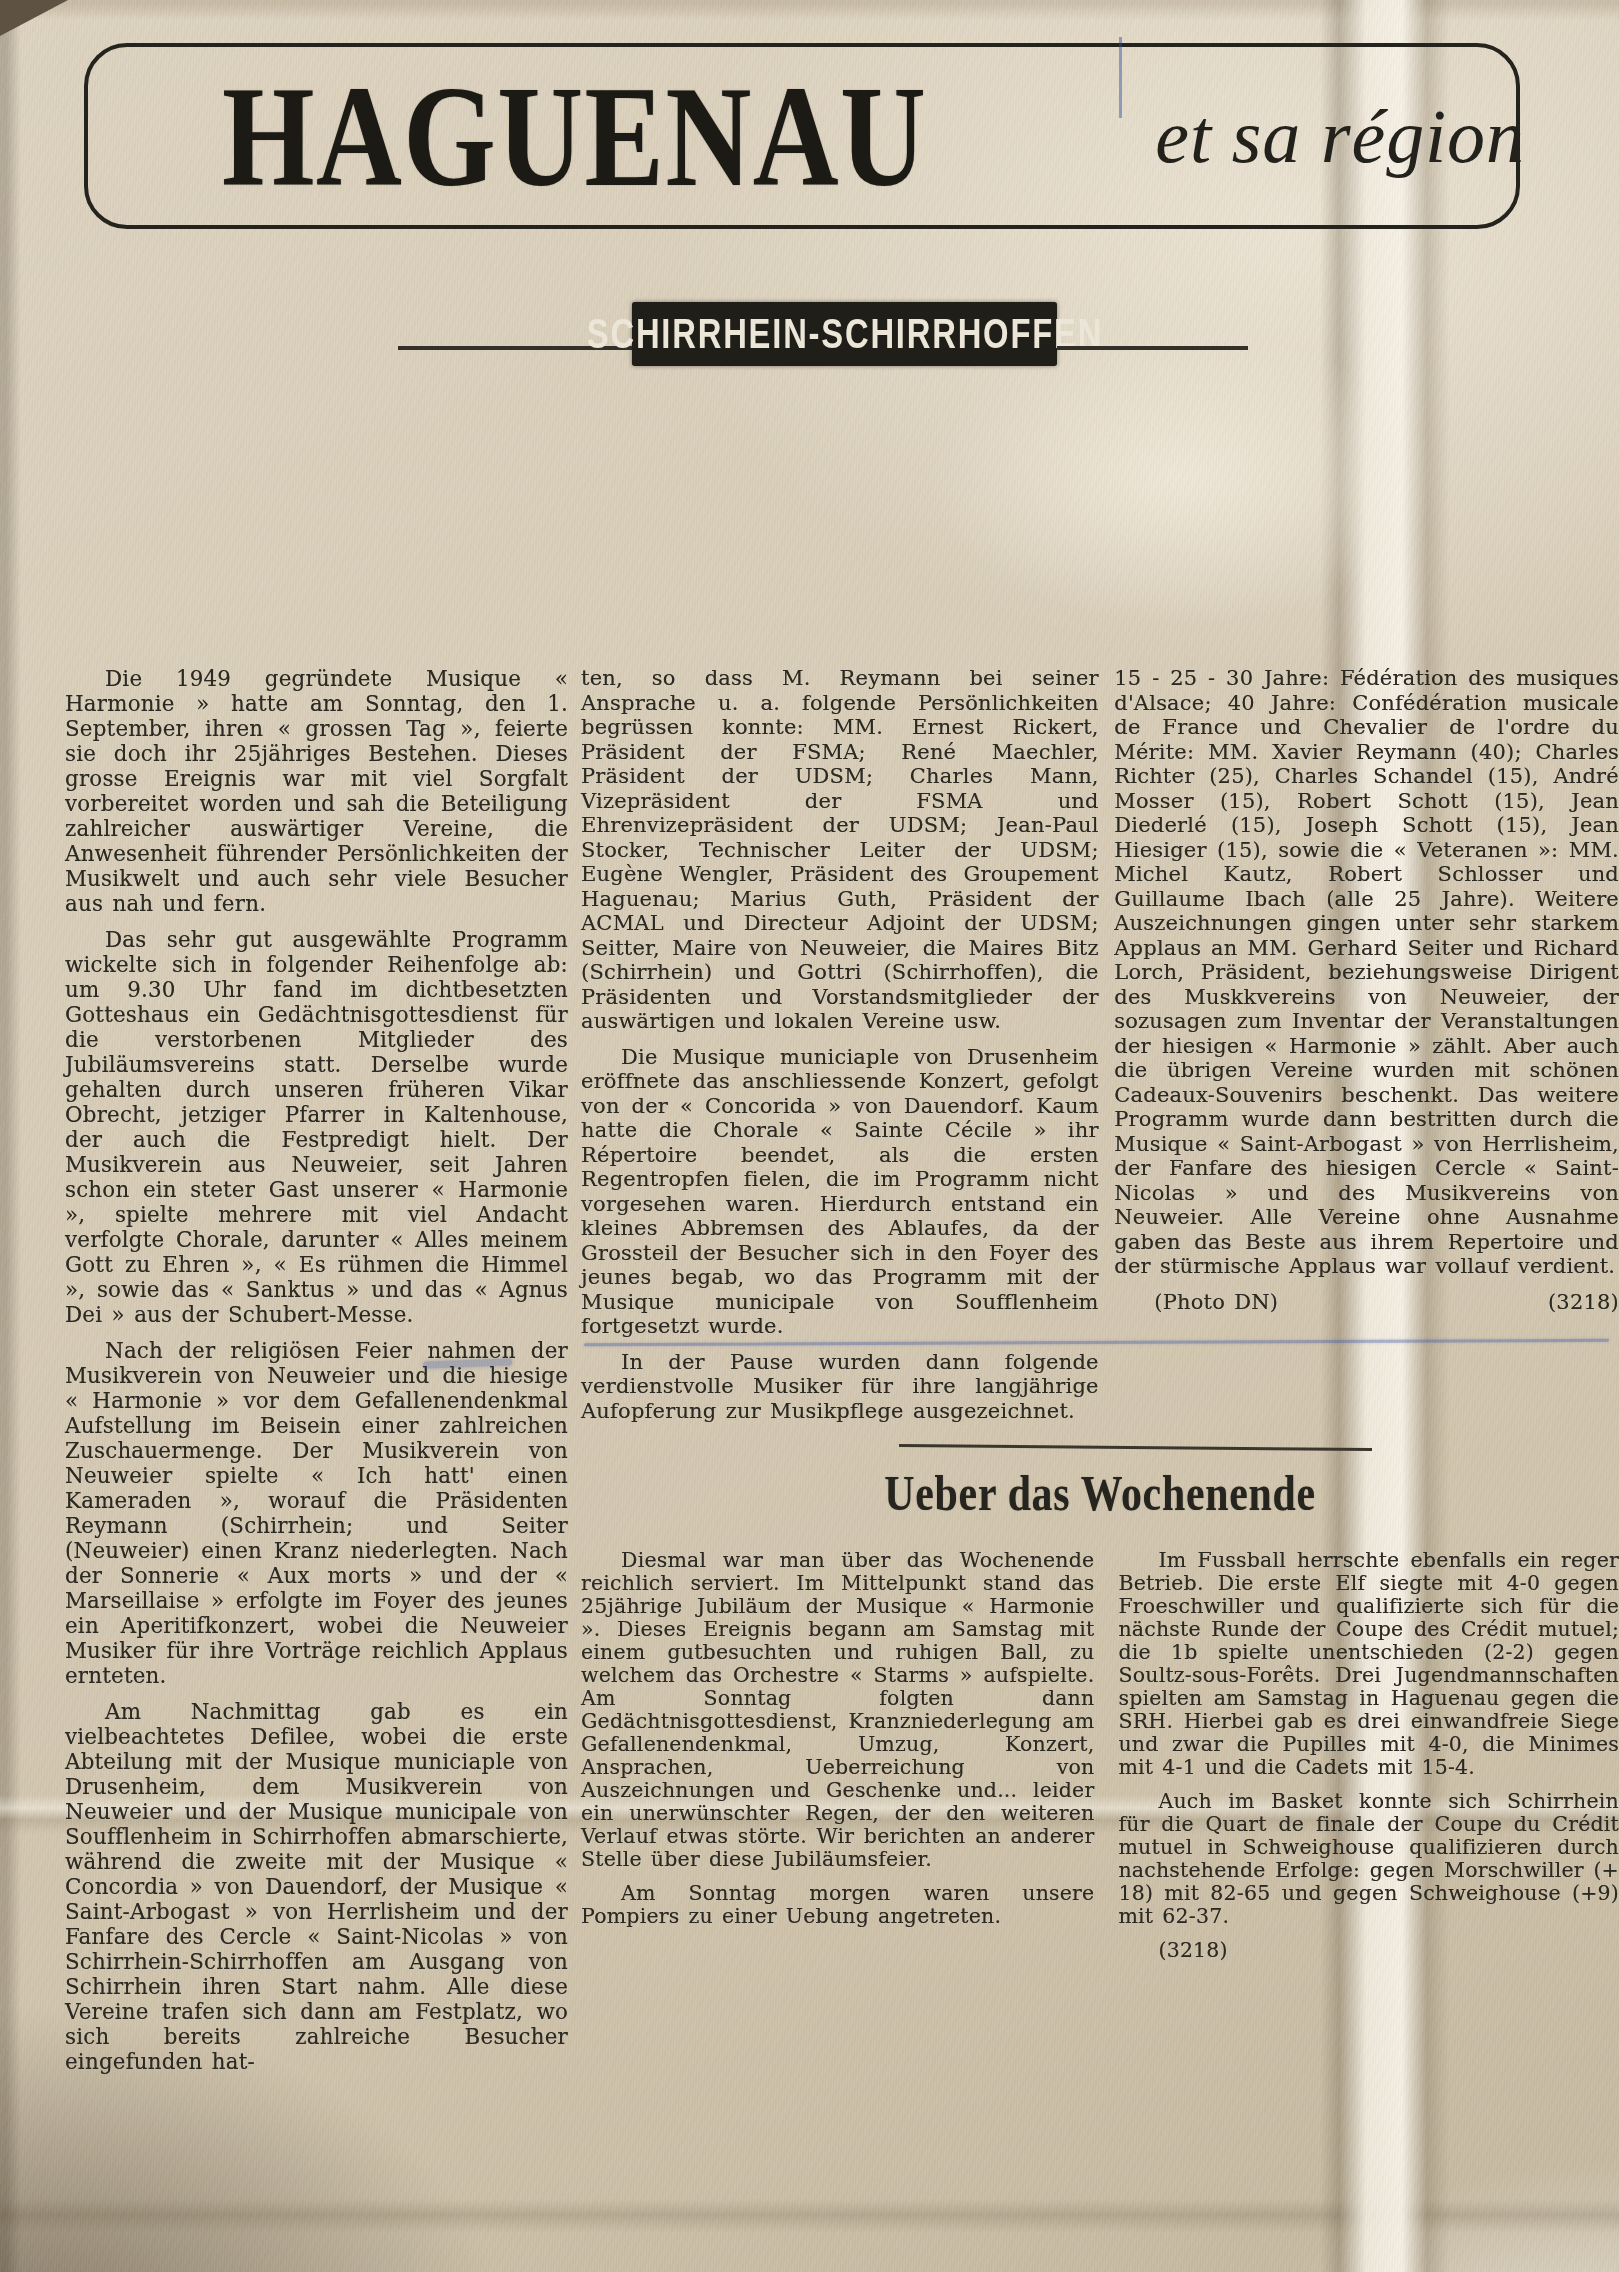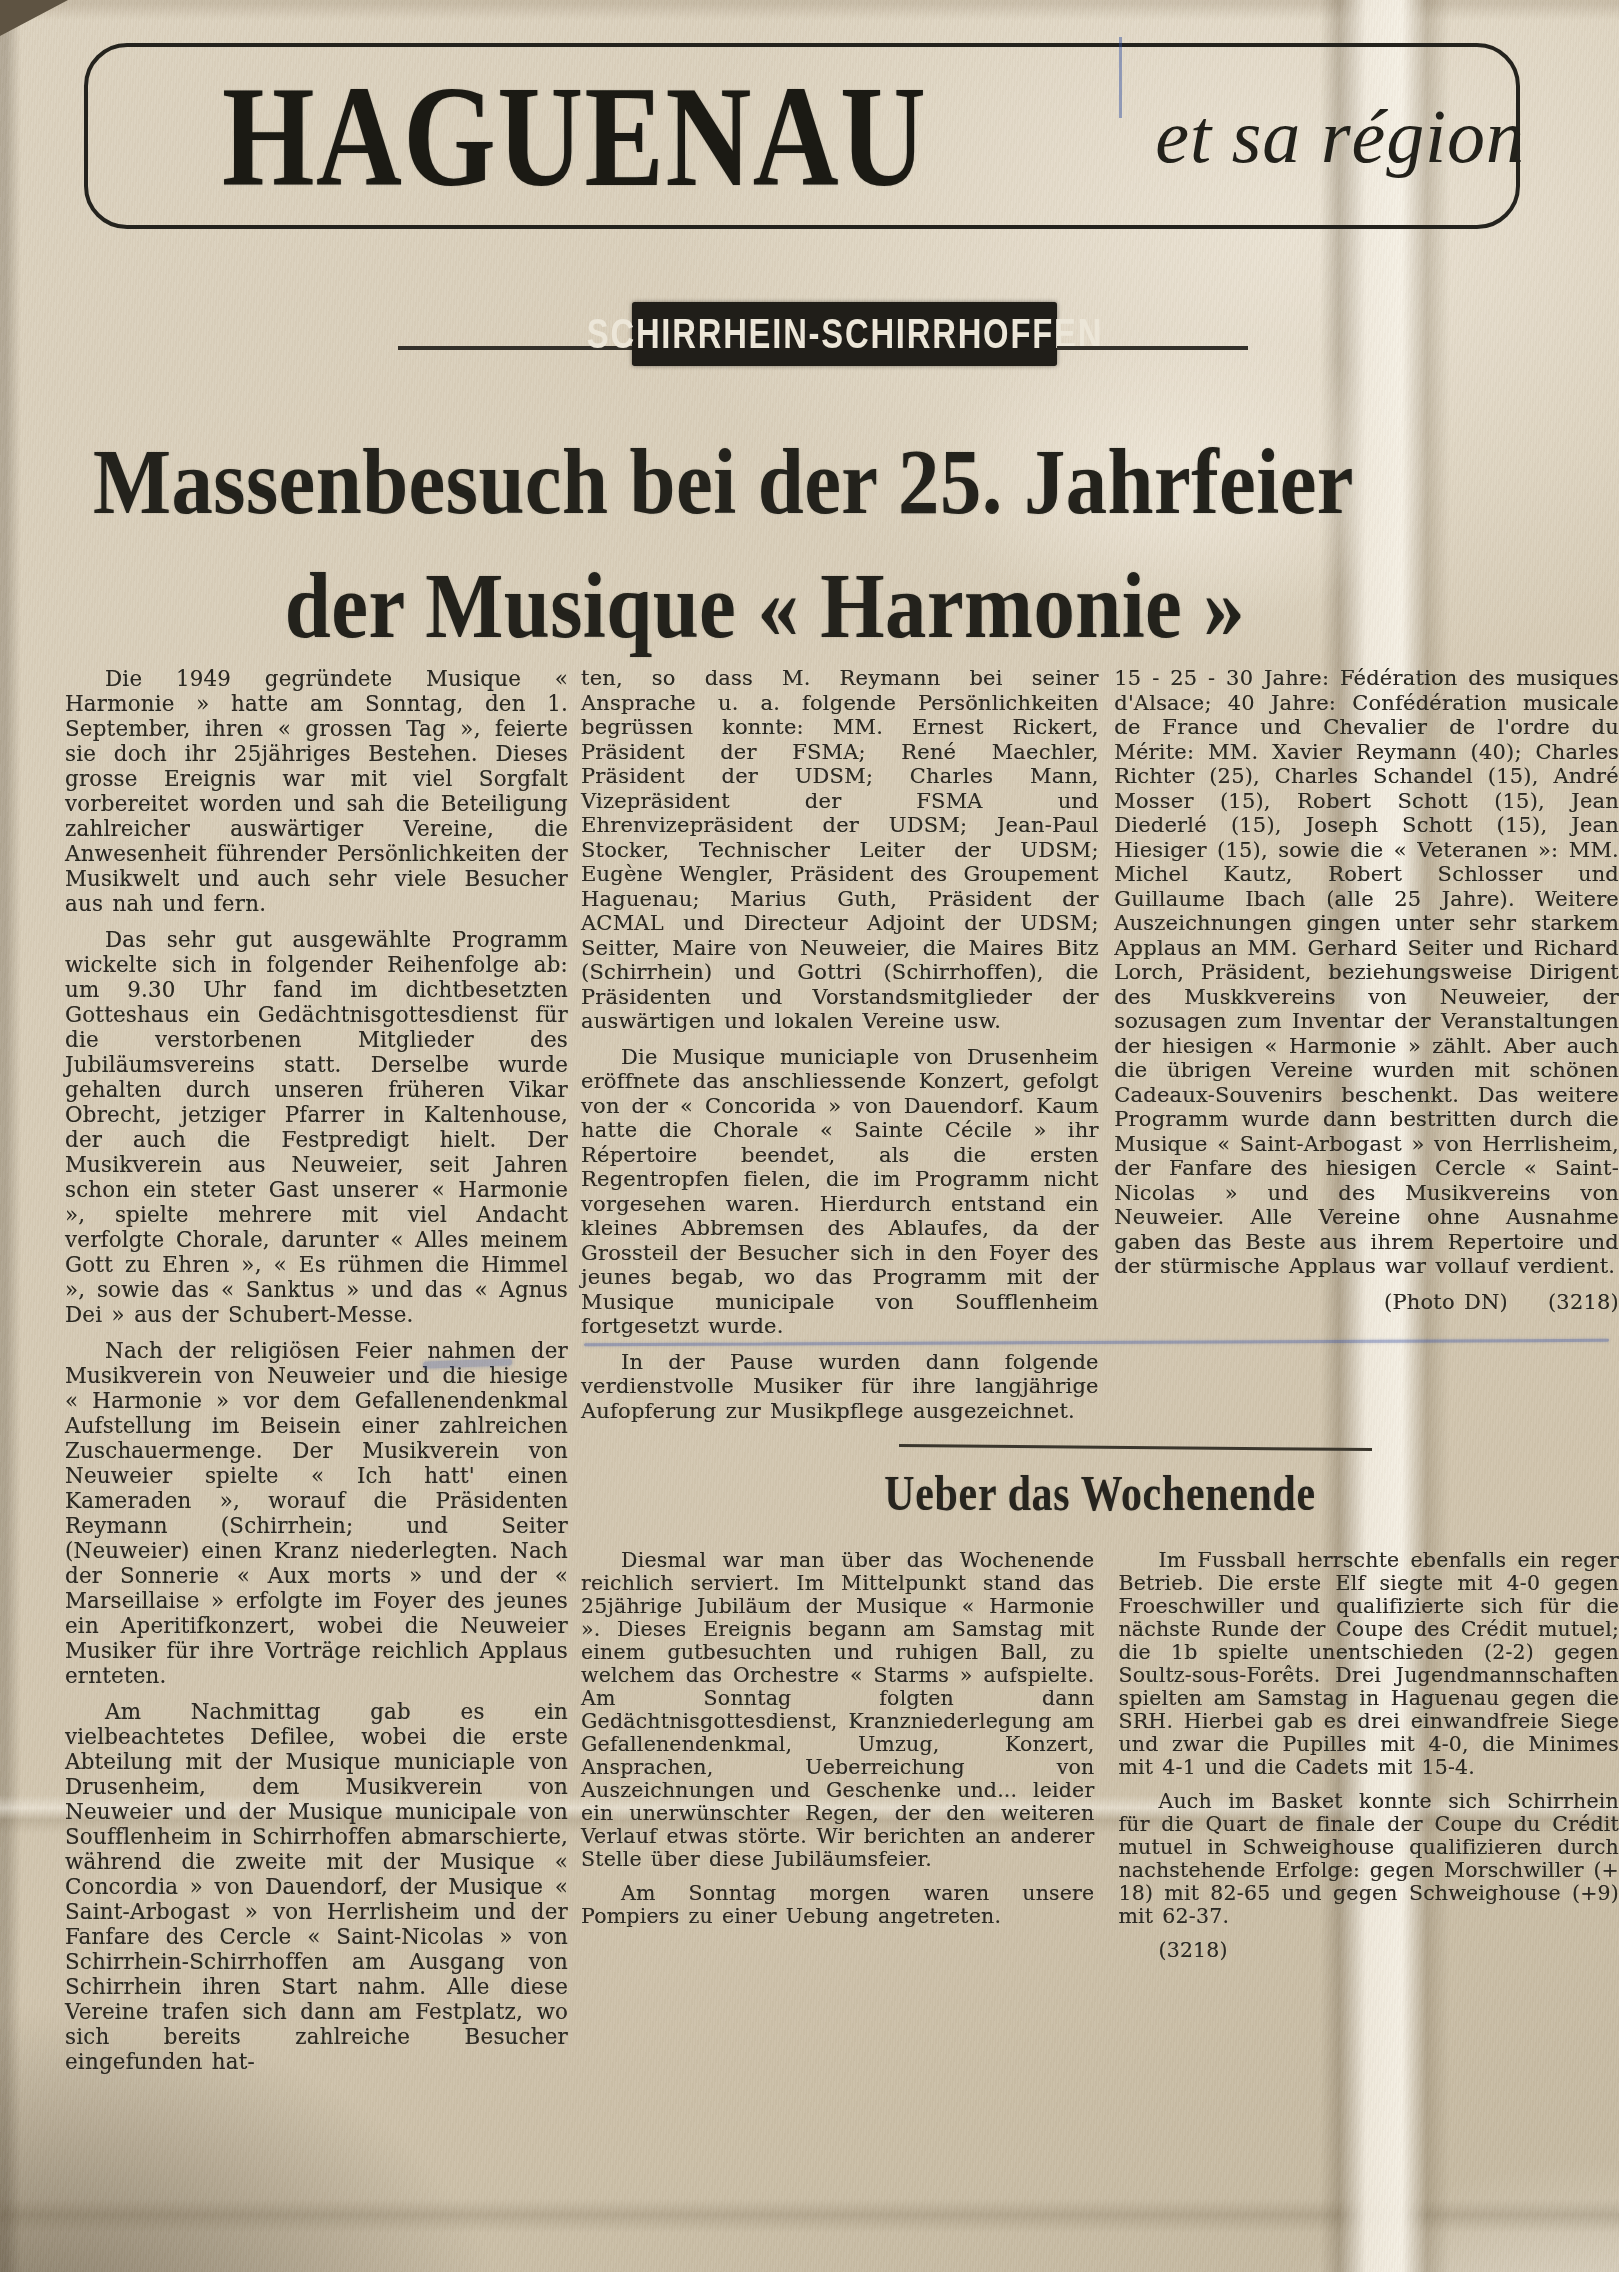--- a/index.html
+++ b/index.html
@@ -49,21 +49,21 @@
   
   .bodytext p{margin:0 0 11px 0;text-align:justify;text-indent:40px;
     hyphens:auto;-webkit-hyphens:auto;word-spacing:2.3px;letter-spacing:0.2px;
     text-shadow:0 0 0.5px rgba(35,30,22,.45);}
   .bodytext p.noindent{text-indent:0;}
   .col1{position:absolute;left:65px;top:666px;width:503px;font-size:21.4px;line-height:25px;}
   .rightregion{position:absolute;left:581px;top:666px;width:1038px;}
   .art-row{display:flex;gap:15.5px;align-items:flex-start;}
   .art-col2{width:518px;font-size:21px;line-height:24.5px;}
   .art-col3{width:505px;font-size:21px;line-height:24.5px;}
-  .creditline{display:flex;justify-content:flex-end;text-indent:0;margin-top:2.7px;}
+  .creditline{display:flex;justify-content:space-between;text-indent:0;margin-top:2.7px;}
   .weekend-divider{width:473px;height:3.2px;background:#3a362d;margin:11.8px 0 0 318px;transform:rotate(.5deg);}
   .weekend-heading{margin-top:15.5px;text-align:center;font-family:"Liberation Serif",serif;
     font-weight:700;font-size:51px;color:#26241e;}
   .weekend-heading span{display:inline-block;transform:scaleX(.82);white-space:nowrap;letter-spacing:0.9px;
     text-shadow:0 0 1.4px rgba(25,22,15,.3);}
   .weekend-row{display:flex;gap:24px;align-items:flex-start;margin-top:27px;}
   .wk-col1{width:518px;font-size:20.5px;line-height:23px;}
   .wk-col2{width:505px;font-size:20.5px;line-height:23px;}
   .ref-right{text-align:right;text-indent:0;}
   
@@ -86,24 +86,20 @@
       <span class="masthead-sub">et sa région</span>
     </div>
   </div>
 
   <div class="badge-rule" style="left:398px;top:346px;width:234px;"></div>
   <div class="badge">
     <span>SCHIRRHEIN-SCHIRRHOFFEN</span>
   </div>
   <div class="badge-rule" style="left:1057px;top:346px;width:191px;"></div>
 
-  <div class="headline">
-    <span class="hl">Massenbesuch bei der 25. Jahrfeier</span>
-    <span class="hl hl2">der Musique « Harmonie »</span>
-  </div>
 
   <div class="col1 bodytext">
     <p>Die 1949 gegründete Musique « Harmonie » hatte am Sonntag, den 1. September, ihren « grossen Tag », feierte sie doch ihr 25jähriges Bestehen. Dieses grosse Ereignis war mit viel Sorgfalt vorbereitet worden und sah die Beteiligung zahlreicher auswärtiger Vereine, die Anwesenheit führender Persönlichkeiten der Musikwelt und auch sehr viele Besucher aus nah und fern.</p>
     <p>Das sehr gut ausgewählte Programm wickelte sich in folgender Reihenfolge ab: um 9.30 Uhr fand im dichtbesetzten Gotteshaus ein Gedächtnisgottesdienst für die verstorbenen Mitglieder des Jubiläumsvereins statt. Derselbe wurde gehalten durch unseren früheren Vikar Obrecht, jetziger Pfarrer in Kaltenhouse, der auch die Festpredigt hielt. Der Musikverein aus Neuweier, seit Jahren schon ein steter Gast unserer « Harmonie », spielte mehrere mit viel Andacht verfolgte Chorale, darunter « Alles meinem Gott zu Ehren », « Es rühmen die Himmel », sowie das « Sanktus » und das « Agnus Dei » aus der Schubert-Messe.</p>
     <p>Nach der religiösen Feier nahmen der Musikverein von Neuweier und die hiesige « Harmonie » vor dem Gefallenendenkmal Aufstellung im Beisein einer zahlreichen Zuschauermenge. Der Musikverein von Neuweier spielte « Ich hatt' einen Kameraden », worauf die Präsidenten Reymann (Schirrhein; und Seiter (Neuweier) einen Kranz niederlegten. Nach der Sonnerie « Aux morts » und der « Marseillaise » erfolgte im Foyer des jeunes ein Aperitifkonzert, wobei die Neuweier Musiker für ihre Vorträge reichlich Applaus ernteten.</p>
     <p>Am Nachmittag gab es ein vielbeachtetes Defilee, wobei die erste Abteilung mit der Musique municiaple von Drusenheim, dem Musikverein von Neuweier und der Musique municipale von Soufflenheim in Schirrhoffen abmarschierte, während die zweite mit der Musique « Concordia » von Dauendorf, der Musique « Saint-Arbogast » von Herrlisheim und der Fanfare des Cercle « Saint-Nicolas » von Schirrhein-Schirrhoffen am Ausgang von Schirrhein ihren Start nahm. Alle diese Vereine trafen sich dann am Festplatz, wo sich bereits zahlreiche Besucher eingefunden hat-</p>
   </div>
 
   <div class="rightregion">
     <div class="art-row">

